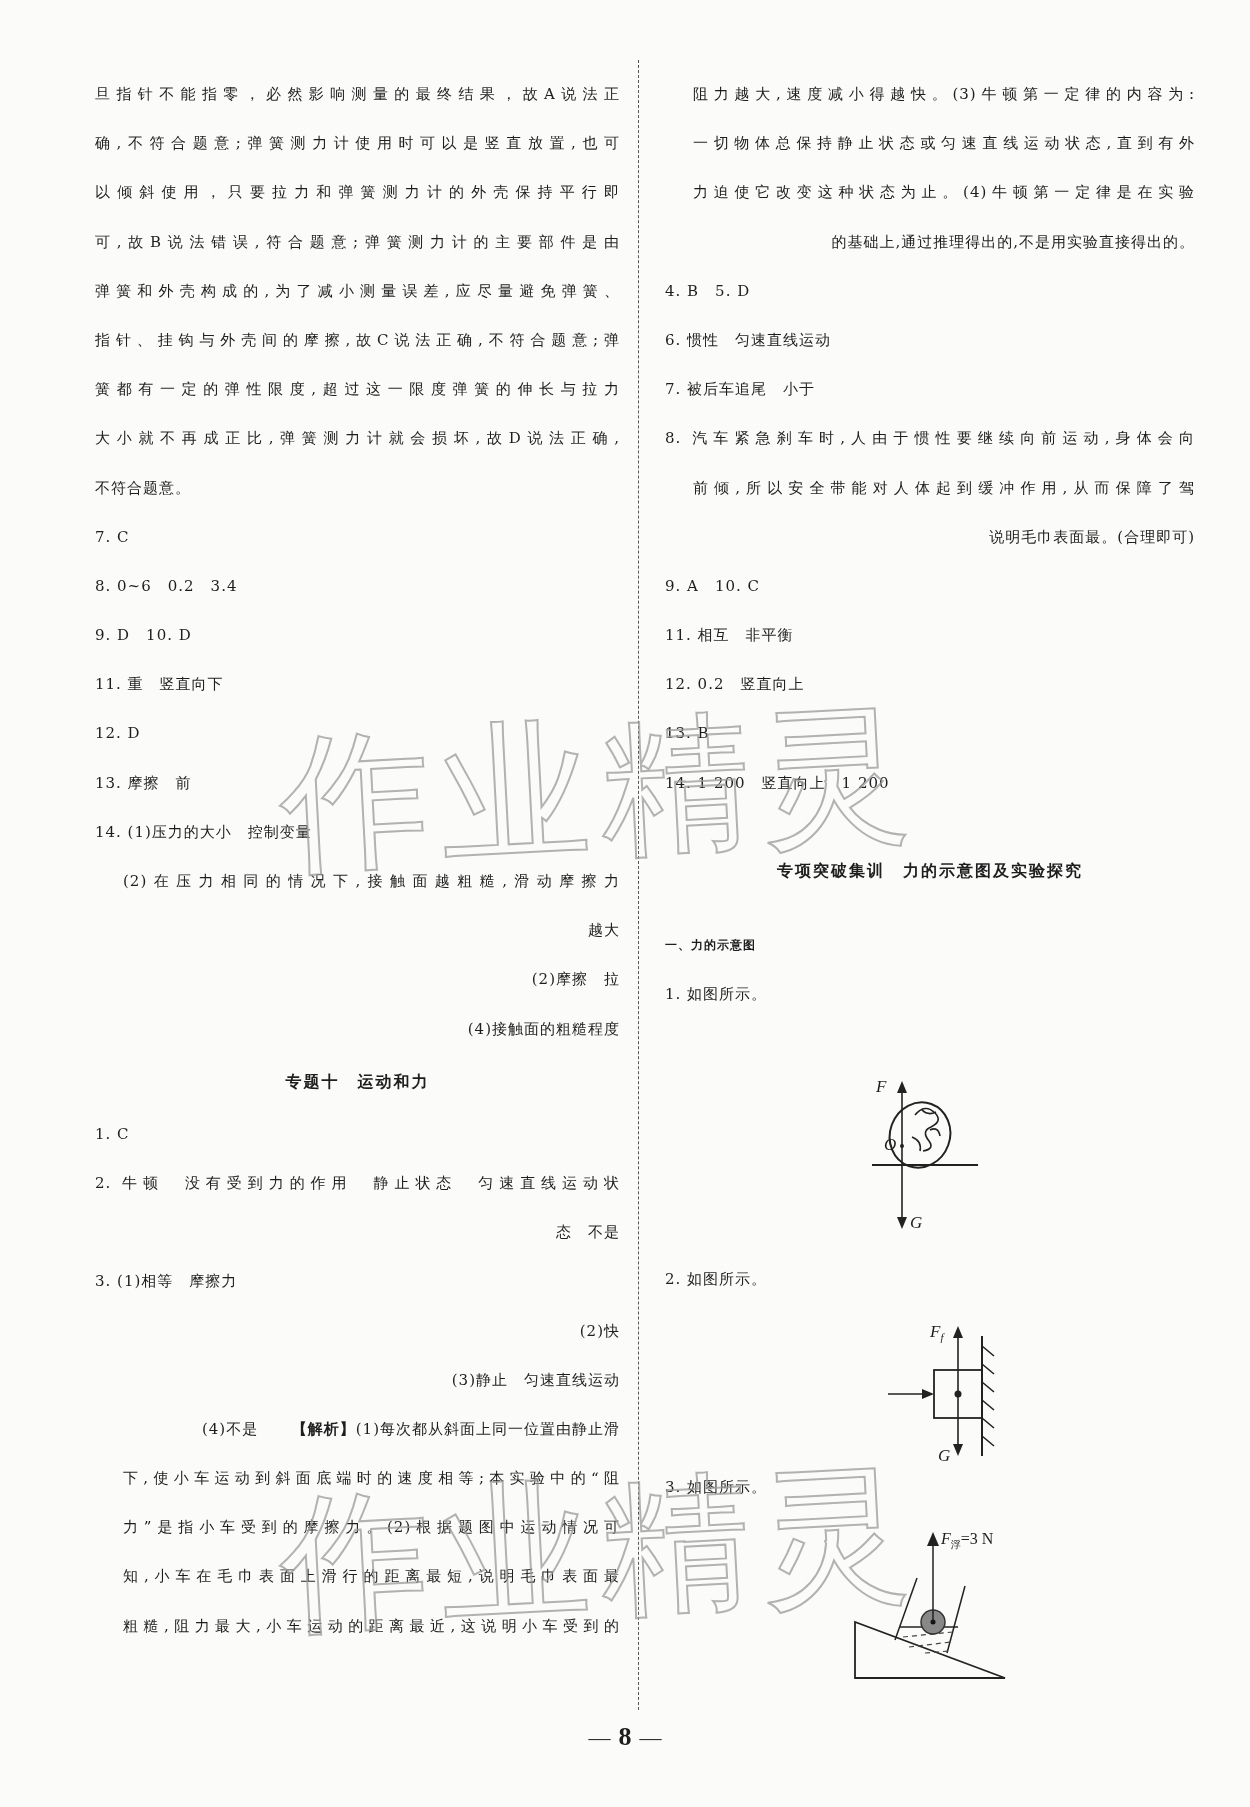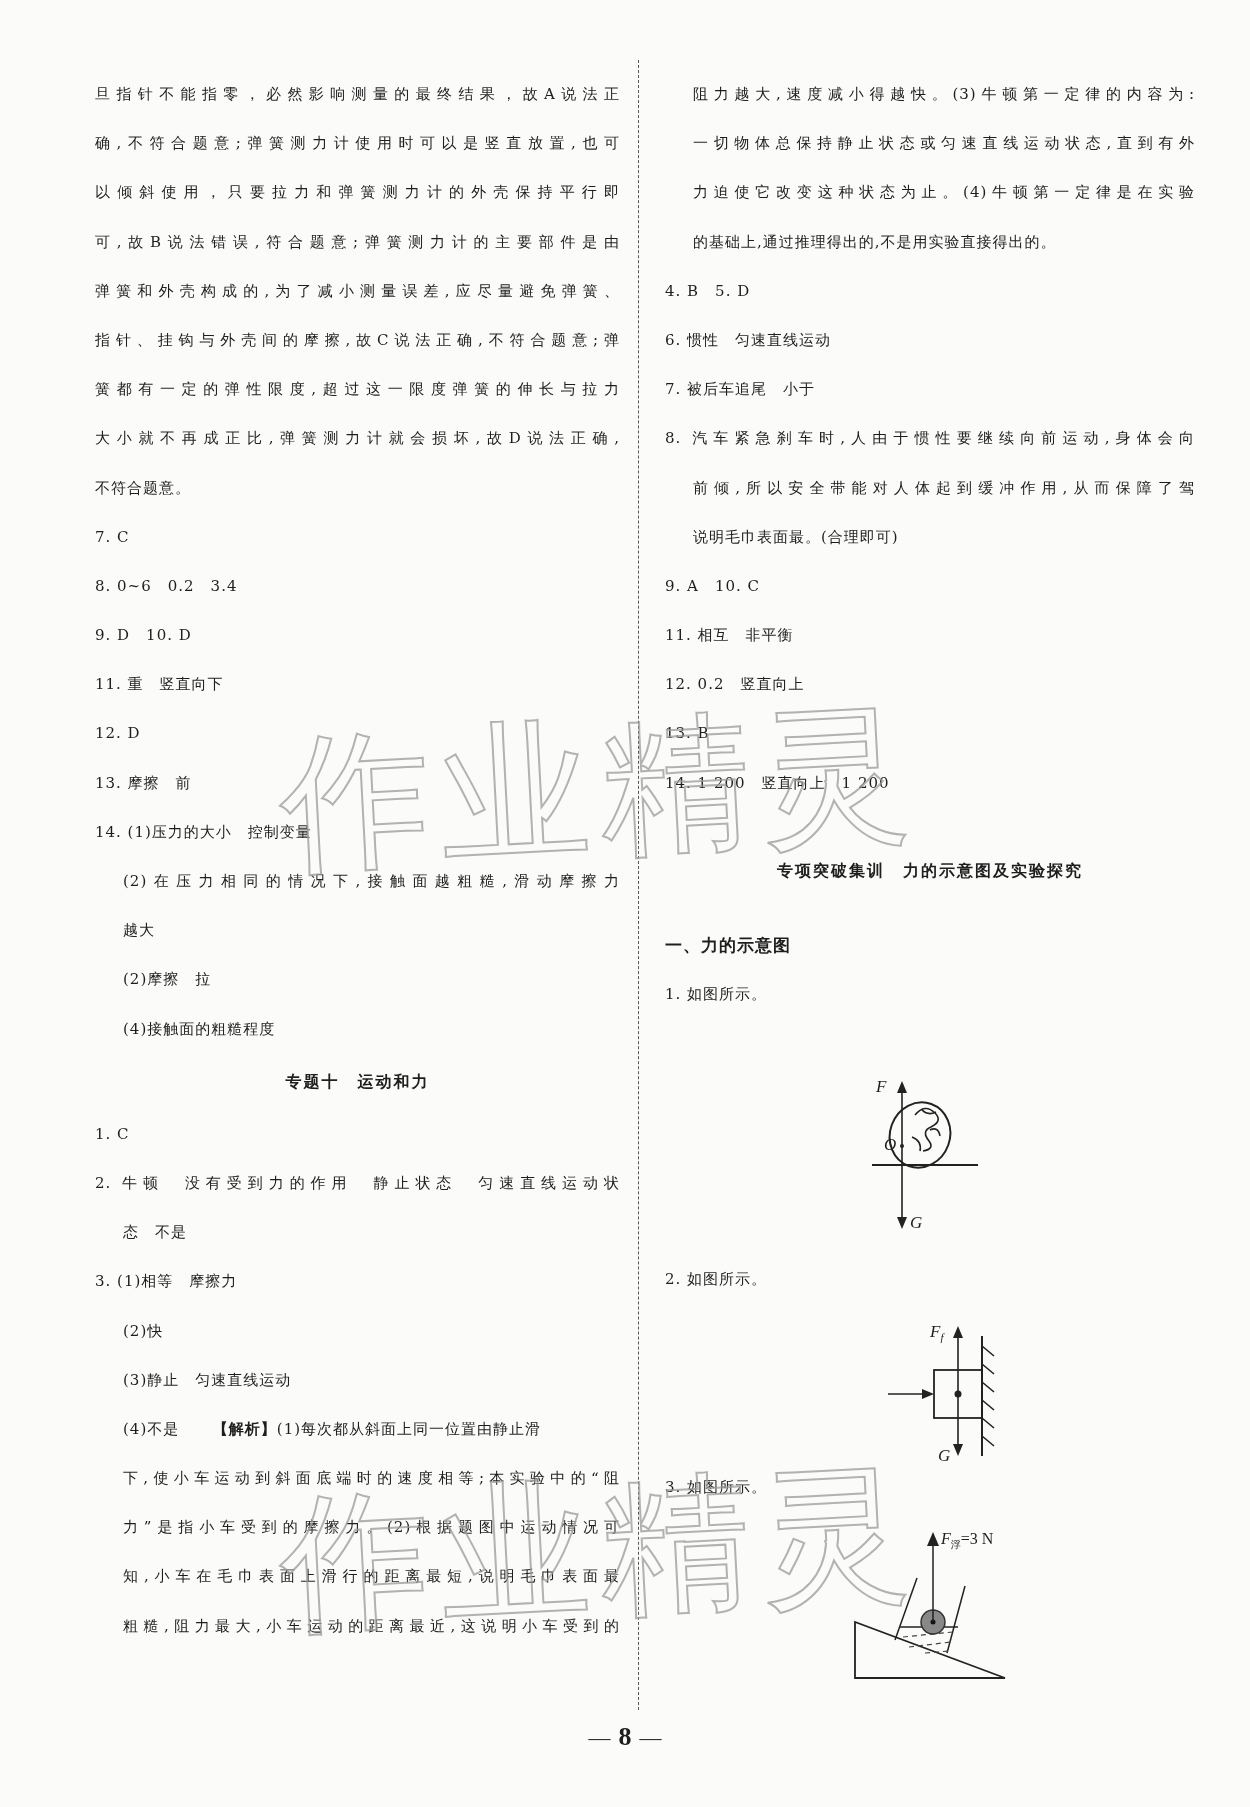--- a/index.html
+++ b/index.html
@@ -13,29 +13,29 @@
   .col-right { left: 665px; width: 530px; }
   .divider {
     position: absolute; left: 638px; top: 60px; height: 1650px; width: 0;
     border-left: 1.5px dashed #555;
   }
   .line {
     font-size: 15px; line-height: 49.2px; height: 49.2px; white-space: nowrap;
     letter-spacing: 1px;
   }
   .just { text-align: justify; text-align-last: justify; }
-  .indent { padding-left: 28px; }
+  .indent { padding-left: 28px; text-align: right; }
   .gap { display: inline-block; width: 22px; }
   .heading {
     font-family: "DejaVu Sans", "Liberation Sans", sans-serif;
     font-weight: bold; font-size: 16px; text-align: center; letter-spacing: 2px;
   }
   .subhead {
     font-family: "DejaVu Sans", "Liberation Sans", sans-serif;
-    font-weight: bold; font-size: 17px;
+    font-weight: bold; font-size: 12px;
   }
   .bold { font-weight: bold; font-family: "DejaVu Sans", "Liberation Sans", sans-serif; }
   .figure { position: absolute; }
   .fig-label { font-style: italic; font-family: "Liberation Serif", serif; font-size: 17px; }
   .page-num {
     position: absolute; top: 1722px; left: 0; width: 1250px; text-align: center;
     font-size: 26px; font-weight: bold; font-family: "Liberation Serif", serif;
   }
   .page-num .dash { font-weight: normal; font-size: 22px; margin: 0 8px; }
   .watermark {

